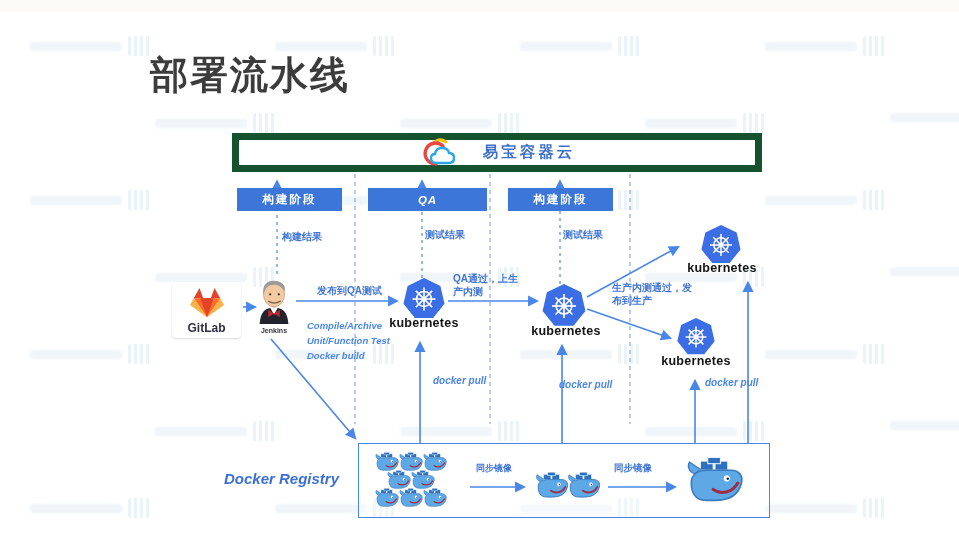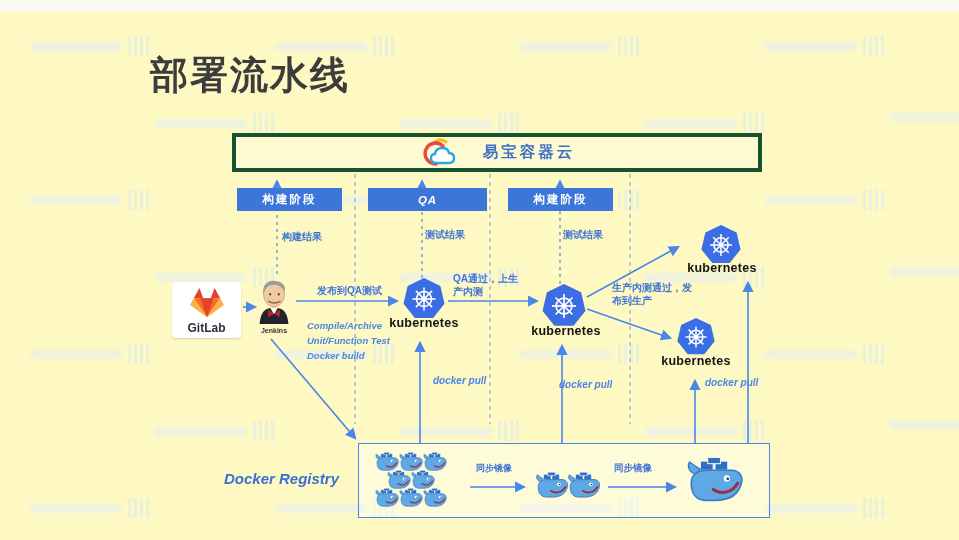--- a/index.html
+++ b/index.html
@@ -1,29 +1,29 @@
 <!DOCTYPE html>
 <html><head>
 <meta charset="utf-8">
 <style>
   html,body{margin:0;padding:0;}
   body{font-family:"Liberation Sans","DejaVu Sans",sans-serif;background:#e9e6df;}
-  #slide{position:relative;width:959px;height:540px;background:#fef9c3;overflow:hidden;}
+  #slide{position:relative;width:959px;height:540px;background:#ffffff;overflow:hidden;}
   #slide::before{content:"";position:absolute;left:0;top:0;width:959px;height:12px;background:#fbfaf5;}
 
   
   #wm-layer{position:absolute;inset:0;z-index:0;}
   .wm{position:absolute;display:flex;align-items:center;gap:6px;opacity:.55;}
   .wm-text{width:92px;height:9px;background:#e4eef6;border-radius:2px;filter:blur(1px);}
   .wm-logo{width:24px;height:20px;background:repeating-linear-gradient(90deg,#d8ebf4 0 3px,rgba(0,0,0,0) 3px 6px);border-radius:2px;}
   #lines{position:absolute;left:0;top:0;z-index:2;pointer-events:none;}
 
   #title{position:absolute;left:150px;top:50px;font-size:38px;font-weight:600;color:#3c3c3c;letter-spacing:2px;z-index:3;}
 
-  #banner{position:absolute;left:232px;top:133px;width:530px;height:39px;border:4px solid #14532d;
+  #banner{position:absolute;left:232px;top:133px;width:530px;height:39px;border:7px solid #14532d;
     background:rgba(255,255,255,.25);display:flex;align-items:center;justify-content:center;gap:24px;z-index:3;box-sizing:border-box;}
   #banner .banner-label{font-size:15.5px;font-weight:bold;color:#3e6fc9;letter-spacing:3px;}
 
   .stage-btn{position:absolute;top:188px;height:23px;background:#3b76d8;color:#fff;font-size:11.5px;font-weight:bold;
     display:flex;align-items:center;justify-content:center;letter-spacing:2px;z-index:3;}
   .stage-qa{font-style:italic;letter-spacing:1px;}
 
   .lbl-cn{position:absolute;color:#3f74d4;font-size:10px;font-weight:bold;z-index:3;white-space:pre-line;line-height:12.5px;}
   .lbl-en{position:absolute;color:#4a86e8;font-size:10px;font-weight:bold;font-style:italic;z-index:3;text-align:right;}
   .k8s-label{position:absolute;width:80px;text-align:center;color:#141414;font-size:12.5px;font-weight:bold;letter-spacing:.3px;z-index:3;}

